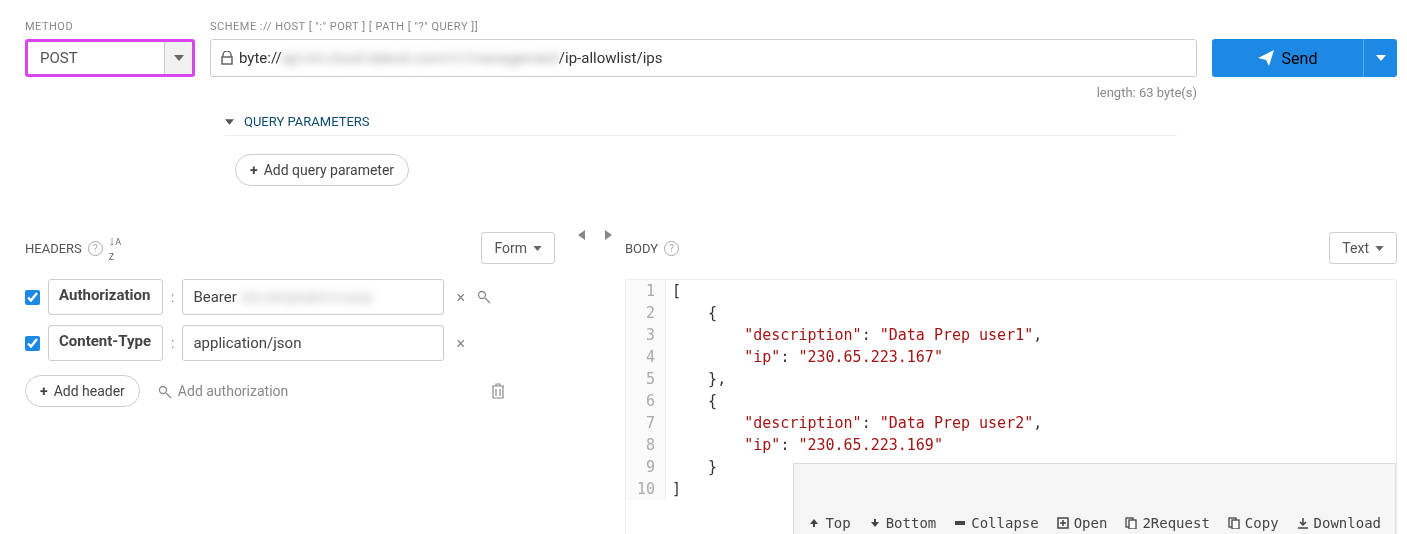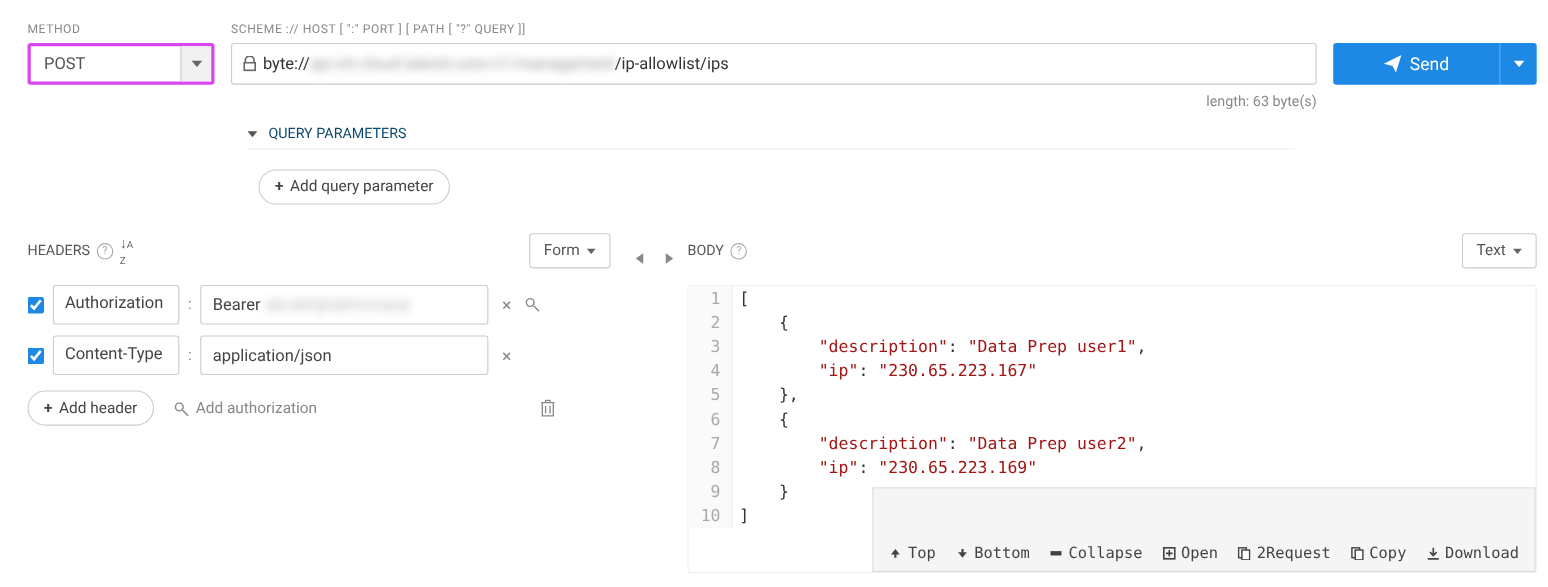--- a/index.html
+++ b/index.html
@@ -11,38 +11,38 @@
 .send-col { width: 185px; }
 .label { font-size: 11px; color: #888; letter-spacing: 0.5px; margin-bottom: 6px; display: block; }
 .method-select { display: flex; height: 38px; border: 3px solid #d946ef; border-radius: 3px; overflow: hidden; }
 .method-select .val { flex: 1; padding: 8px 12px; font-size: 15px; color: #555; display: flex; align-items: center; }
 .method-select .caret { width: 28px; background: #f1f1f1; border-left: 1px solid #ccc; display: flex; align-items: center; justify-content: center; color: #666; }
 .url-input { display: flex; align-items: center; height: 38px; border: 1px solid #ccc; border-radius: 3px; padding: 0 10px; }
 .url-input .lock { color: #888; font-size: 13px; margin-right: 6px; }
 .url-text { font-size: 15px; color: #333; white-space: nowrap; }
 .url-text .blurred { filter: blur(4px); color: #999; }
 .length-text { text-align: right; color: #888; font-size: 13px; margin-top: 8px; }
-.send-btn { display: flex; height: 38px; background: #1e88e5; border-radius: 3px; overflow: hidden; color: #ffffff; }
+.send-btn { display: flex; height: 38px; background: #1e88e5; border-radius: 3px; overflow: hidden; color: #000000; }
 .send-btn .main { flex: 1; display: flex; align-items: center; justify-content: center; gap: 8px; font-size: 16px; }
 .send-btn .caret { width: 34px; border-left: 1px solid rgba(255,255,255,0.3); display: flex; align-items: center; justify-content: center; }
 .query-params { margin-left: 200px; margin-top: 8px; margin-right: 220px; }
 .qp-header { display: flex; align-items: center; gap: 10px; color: #0c4a6e; font-size: 13px; padding: 6px 0; border-bottom: 1px solid #eee; }
 .add-qp-btn { margin-top: 18px; margin-left: 10px; display: inline-flex; align-items: center; gap: 6px; padding: 7px 14px; border: 1px solid #ccc; border-radius: 18px; font-size: 14px; color: #444; background: #fff; }
 .lower { display: flex; margin-top: 25px; border-top: 1px solid transparent; }
 .left-panel { width: 540px; padding-right: 10px; }
 .divider { width: 60px; display: flex; align-items: flex-start; justify-content: center; padding-top: 18px; gap: 20px; color: #888; }
 .right-panel { flex: 1; }
-.panel-head { display: flex; align-items: center; justify-content: space-between; margin-bottom: 15px; }
+.panel-head { display: flex; align-items: center; justify-content: space-between; margin-bottom: 15px; margin-top: 20px; }
 .panel-title { display: flex; align-items: center; gap: 6px; font-size: 13px; color: #555; }
 .help-circle { display: inline-flex; width: 15px; height: 15px; border: 1px solid #aaa; border-radius: 50%; align-items: center; justify-content: center; font-size: 10px; color: #aaa; }
 .sort-icon { font-size: 13px; color: #666; cursor: pointer; }
 .form-dd { border: 1px solid #ccc; border-radius: 3px; padding: 7px 12px; font-size: 14px; color: #555; display: flex; align-items: center; gap: 6px; }
 .header-row { display: flex; align-items: center; gap: 8px; margin-bottom: 10px; }
 .chk { width: 15px; height: 15px; accent-color: #1e88e5; }
-.hname { width: 115px; height: 36px; border: 1px solid #ccc; border-radius: 3px; padding: 6px 10px; font-size: 15px; color: #444; overflow: hidden; white-space: nowrap; }
+.hname { width: 115px; height: 36px; border: 1px solid #ccc; border-radius: 3px; padding: 6px 10px; font-size: 15px; color: #444; overflow: hidden; white-space: nowrap; font-weight: bold; }
 .colon { color: #888; }
 .hval { width: 262px; height: 36px; border: 1px solid #ccc; border-radius: 3px; padding: 6px 10px; font-size: 15px; color: #444; display: flex; align-items: center; overflow: hidden; white-space: nowrap; }
 .hval .blurred { filter: blur(4px); color: #bbb; margin-left: 4px; }
 .x-btn { color: #888; font-size: 16px; cursor: pointer; padding: 0 4px; }
 .mag { color: #888; font-size: 14px; cursor: pointer; }
 .actions-row { display: flex; align-items: center; gap: 18px; margin-top: 14px; }
 .add-hdr-btn { display: inline-flex; align-items: center; gap: 6px; padding: 7px 14px; border: 1px solid #ccc; border-radius: 18px; font-size: 14px; color: #444; background: #fff; }
 .add-auth { color: #888; font-size: 14px; display: flex; align-items: flex-end; gap: 6px; cursor: pointer; }
 .trash { margin-left: auto; color: #888; cursor: pointer; margin-right: 50px; }
 .code-editor { border: 1px solid #eee; border-radius: 3px; font-family: "Consolas", "Monaco", monospace; font-size: 15px; position: relative; }

